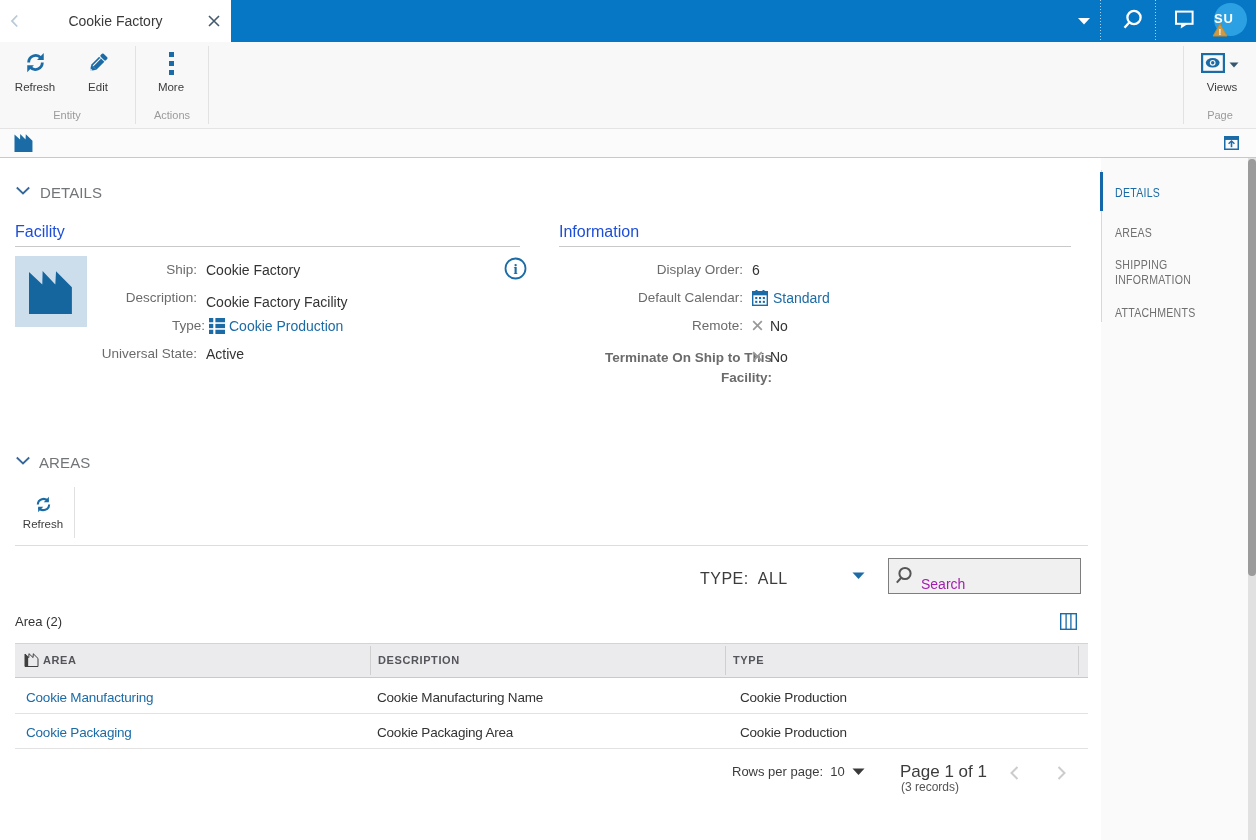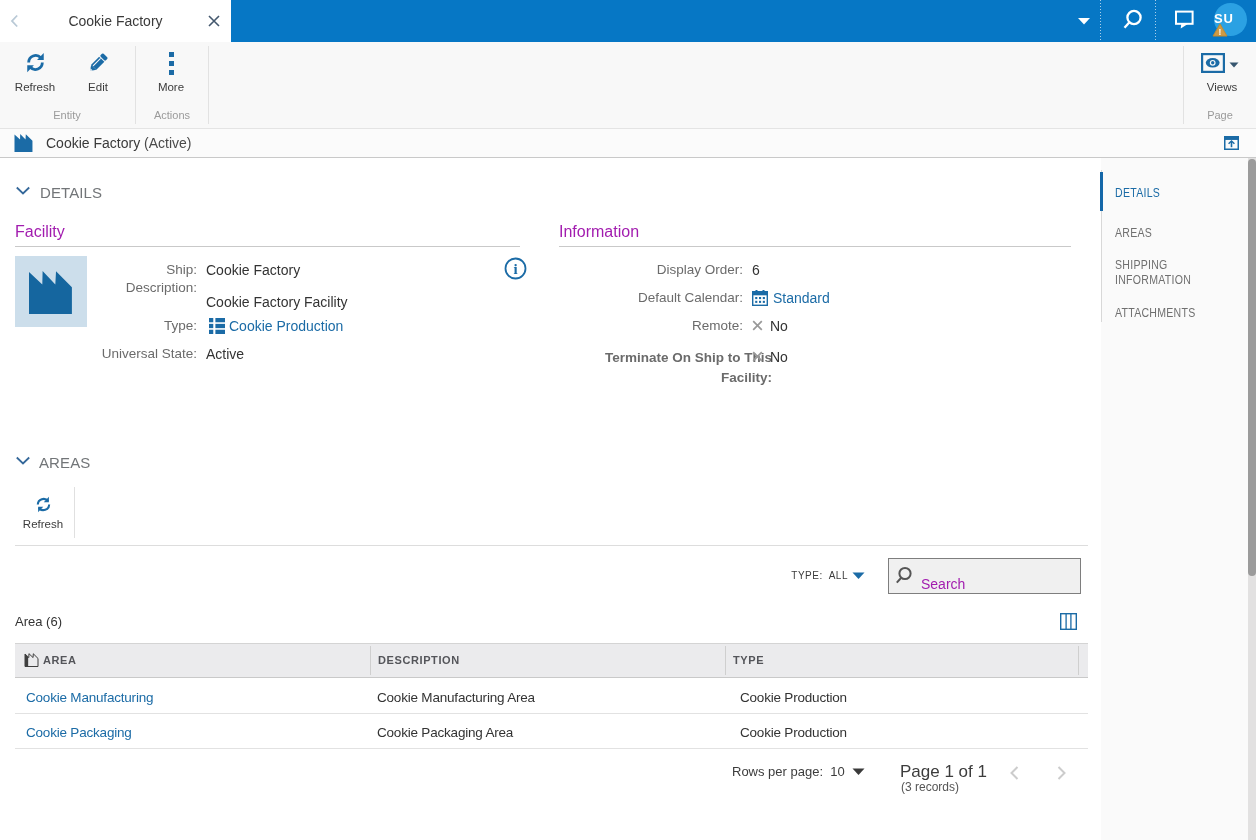--- a/index.html
+++ b/index.html
@@ -25,21 +25,21 @@
   #crumb { left:0; top:128px; width:1256px; height:30px; background:#fbfbfb;
     border-top:1px solid #e4e4e4; border-bottom:1px solid #c9c9c9; }
 
   
   #content { left:0; top:158px; width:1248px; height:682px; background:#fff; }
   #sidebar { left:1101px; top:158px; width:147px; height:682px; background:#fafafa; }
   #sbtrack { left:1248px; top:158px; width:8px; height:682px; background:#e2e1e1; }
   #sbthumb { left:1248px; top:159px; width:8px; height:417px; background:#9b9b9b; border-radius:4px; }
 
   .sechdr { position:absolute; font-size:15px; color:#727578; letter-spacing:0.1px; }
-  .subhdr { position:absolute; font-size:16px; color:#a21caf;text-align:right; }
+  .subhdr { position:absolute; font-size:16px; color:#1d4ed8;text-align:right; }
   .hrule { position:absolute; height:1px; background:#ddd; }
   .flabel { position:absolute; font-size:13.5px; color:#6b6b6b; text-align:right; }
   .fvalue { position:absolute; font-size:14px; color:#333; }
   a.lnk { color:#1b6ba6; text-decoration:none; }
 
   .sbitem { position:absolute; left:1115px; font-size:12px; color:#6f6f6f; letter-spacing:0.3px; transform:scaleX(0.88); transform-origin:0 0; }
 
   
   .th { position:absolute; font-size:11px; color:#54555a; letter-spacing:0.6px;font-weight:bold; }
   .td { position:absolute; font-size:13.5px; color:#333; letter-spacing:-0.2px; }
@@ -127,21 +127,20 @@
       <path d="M0.5 0.5 L5 5.5 L9.5 0.5 Z" fill="#37566f"></path>
     </svg>
     <div class="rbtn-label" style="left:1172px">Views</div>
     <div class="grouplbl" style="left:1160px">Page</div>
   </div>
 
   <div class="abs" id="crumb"></div>
   <svg class="abs" style="left:14px;top:134px" width="19" height="18" viewBox="0 0 42 42">
     <path d="M0 1 L13 13.1 L13.3 0 L25.7 13.1 L26.4 0.3 L41.9 15.8 L41.9 42 L0 42 Z" fill="#1b6ba6"></path>
   </svg>
-  <div class="abs" style="left:46px;top:128px;height:30px;line-height:30px;font-size:14px;color:#3a3a3a;">Cookie Factory&nbsp;<span style="color:#4a4a4a">(Active)</span></div>
 
   <svg class="abs" style="left:1224px;top:136px" width="15" height="14" viewBox="0 0 15 14">
     <rect x="0.75" y="0.75" width="13.5" height="12.5" fill="none" stroke="#1b6ba6" stroke-width="1.5"></rect>
     <rect x="0.75" y="0.75" width="13.5" height="3.2" fill="#1b6ba6"></rect>
     <path d="M7.5 11.2 L7.5 6" fill="none" stroke="#1b6ba6" stroke-width="1.6"></path>
     <path d="M4.6 7.8 L7.5 4.9 L10.4 7.8" fill="none" stroke="#1b6ba6" stroke-width="1.4"></path>
   </svg>
 
   <div class="abs" id="content"></div>
   <div class="abs" id="sidebar"></div>
@@ -158,23 +157,23 @@
   <div class="abs subhdr" style="left:559px;top:223px;">Information</div>
   <div class="abs hrule" style="left:559px;top:246px;width:512px;background:#c9c9c9;"></div>
 
   <div class="abs" style="left:15px;top:256px;width:72px;height:71px;background:#ccdeeb;"></div>
   <svg class="abs" style="left:29px;top:271px" width="43" height="43" viewBox="0 0 42 42">
     <path d="M0 1 L13 13.1 L13.3 0 L25.7 13.1 L26.4 0.3 L41.9 15.8 L41.9 42 L0 42 Z" fill="#15669f"></path>
   </svg>
 
   <div class="abs flabel" style="left:0px;top:262px;width:197px;">Ship:</div>
   <div class="abs fvalue" style="left:206px;top:262px;">Cookie Factory</div>
-  <div class="abs flabel" style="left:0px;top:280px;width:197px;">Description:</div>
+  <div class="abs flabel" style="left:0px;top:290px;width:197px;">Description:</div>
   <div class="abs fvalue" style="left:206px;top:294px;">Cookie Factory Facility</div>
-  <div class="abs flabel" style="left:0px;top:318px;width:197px;">Type:</div>
+  <div class="abs flabel" style="left:8px;top:318px;width:197px;">Type:</div>
   <svg class="abs" style="left:209px;top:318px" width="16" height="16" viewBox="0 0 15 15">
     <rect x="0" y="0" width="4" height="4" fill="#1b6ba6"></rect>
       <rect x="6" y="0" width="9" height="4" fill="#1b6ba6"></rect>
     <rect x="0" y="5.5" width="4" height="4" fill="#1b6ba6"></rect>
       <rect x="6" y="5.5" width="9" height="4" fill="#1b6ba6"></rect>
     <rect x="0" y="11" width="4" height="4" fill="#1b6ba6"></rect>
       <rect x="6" y="11" width="9" height="4" fill="#1b6ba6"></rect>
   </svg>
   <div class="abs fvalue" style="left:229px;top:318px;"><a class="lnk" href="#">Cookie Production</a></div>
   <div class="abs flabel" style="left:0px;top:346px;width:197px;">Universal State:</div>
@@ -220,52 +219,52 @@
   <svg class="abs" style="left:35px;top:496px" width="17" height="17" viewBox="0 0 24 24">
     <path d="M4 12 a8 8 0 0 1 14.5 -4.6" fill="none" stroke="#1b6ba6" stroke-width="3"></path>
     <path d="M20 12 a8 8 0 0 1 -14.5 4.6" fill="none" stroke="#1b6ba6" stroke-width="3"></path>
     <path d="M19.6 1 L19.6 8.8 L12.4 8.8 Z" fill="#1b6ba6"></path>
     <path d="M4.4 23 L4.4 15.2 L11.6 15.2 Z" fill="#1b6ba6"></path>
   </svg>
   <div class="abs" style="left:3px;top:518px;width:80px;text-align:center;font-size:11.5px;color:#3c3c3c;">Refresh</div>
   <div class="abs" style="left:74px;top:487px;width:1px;height:51px;background:#e0e0e0;"></div>
   <div class="abs hrule" style="left:15px;top:545px;width:1073px;"></div>
 
-  <div class="abs" style="left:700px;top:570px;width:148px;text-align:right;font-size:10px;color:#3c3c3c;letter-spacing:0.5px;">TYPE:&nbsp; ALL</div>
+  <div class="abs" style="left:700px;top:570px;width:148px;text-align:left;font-size:16px;color:#3c3c3c;letter-spacing:0.5px;">TYPE:&nbsp; ALL</div>
   <svg class="abs" style="left:852px;top:572px" width="13" height="8" viewBox="0 0 13 8">
     <path d="M0.5 0.5 L6.5 7 L12.5 0.5 Z" fill="#1b6ba6"></path>
   </svg>
   <div class="abs" style="left:888px;top:558px;width:193px;height:36px;background:#f0f0f0;border:1px solid #7e7e7e;"></div>
   <svg class="abs" style="left:894px;top:565px" width="20" height="21" viewBox="0 0 20 21">
     <circle cx="11" cy="8.5" r="5.6" fill="none" stroke="#555" stroke-width="2"></circle>
     <path d="M7 13 L2.8 17.6" stroke="#555" stroke-width="2"></path>
   </svg>
   <div class="abs" style="left:921px;top:576px;font-size:14px;color:#a21caf;">Search</div>
 
   <svg class="abs" style="left:1060px;top:613px" width="17" height="17" viewBox="0 0 17 17">
     <rect x="0.7" y="0.7" width="15.6" height="15.6" fill="none" stroke="#1b6ba6" stroke-width="1.4"></rect>
     <path d="M6.1 1 L6.1 16 M10.9 1 L10.9 16" stroke="#1b6ba6" stroke-width="1.3"></path>
   </svg>
 
-  <div class="abs" style="left:15px;top:614px;font-size:13px;color:#333;">Area (6)</div>
+  <div class="abs" style="left:15px;top:614px;font-size:13px;color:#333;">Area (2)</div>
 
   <div class="abs" style="left:15px;top:643px;width:1073px;height:35px;background:#ebebed;border-top:1px solid #d4d4d4;border-bottom:1px solid #c9c9c9;"></div>
   <div class="abs" style="left:370px;top:646px;width:1px;height:29px;background:#cfcfcf;"></div>
   <div class="abs" style="left:725px;top:646px;width:1px;height:29px;background:#cfcfcf;"></div>
   <div class="abs" style="left:1078px;top:646px;width:1px;height:29px;background:#cfcfcf;"></div>
   <svg class="abs" style="left:24px;top:653px" width="15" height="14" viewBox="0 0 42 42">
     <path d="M1.5 3 L13 13.7 L13.3 2 L25.7 13.7 L26.4 2.3 L40.5 16.4 L40.5 40.5 L1.5 40.5 Z" fill="none" stroke="#3f3f3f" stroke-width="3"></path>
     <path d="M1.5 3 L11 11.8 L11 40.5 L1.5 40.5 Z" fill="#3f3f3f"></path>
   </svg>
   <div class="abs th" style="left:43px;top:654px;">AREA</div>
   <div class="abs th" style="left:378px;top:654px;">DESCRIPTION</div>
   <div class="abs th" style="left:733px;top:654px;">TYPE</div>
 
   <div class="abs td" style="left:26px;top:690px;"><a class="lnk" href="#">Cookie Manufacturing</a></div>
-  <div class="abs td" style="left:377px;top:690px;">Cookie Manufacturing Area</div>
+  <div class="abs td" style="left:377px;top:690px;">Cookie Manufacturing Name</div>
   <div class="abs td" style="left:740px;top:690px;">Cookie Production</div>
   <div class="abs hrule" style="left:15px;top:713px;width:1073px;background:#e2e2e2;"></div>
   <div class="abs td" style="left:26px;top:725px;"><a class="lnk" href="#">Cookie Packaging</a></div>
   <div class="abs td" style="left:377px;top:725px;">Cookie Packaging Area</div>
   <div class="abs td" style="left:740px;top:725px;">Cookie Production</div>
   <div class="abs hrule" style="left:15px;top:748px;width:1073px;background:#e2e2e2;"></div>
 
   <div class="abs" style="left:732px;top:764px;font-size:13px;color:#3c3c3c;">Rows per page:&nbsp; 10</div>
   <svg class="abs" style="left:852px;top:768px" width="13" height="8" viewBox="0 0 13 8">
     <path d="M0.5 0.5 L6.5 7 L12.5 0.5 Z" fill="#3a3a3a"></path>

